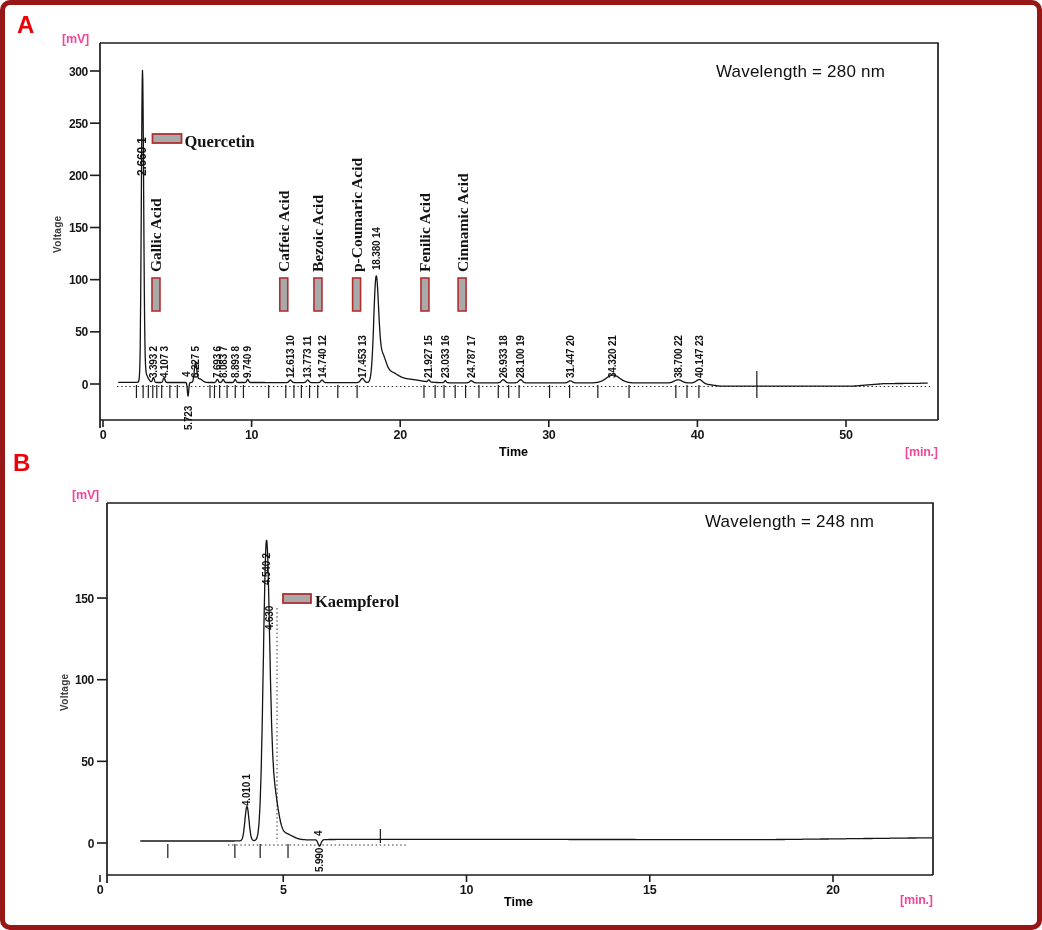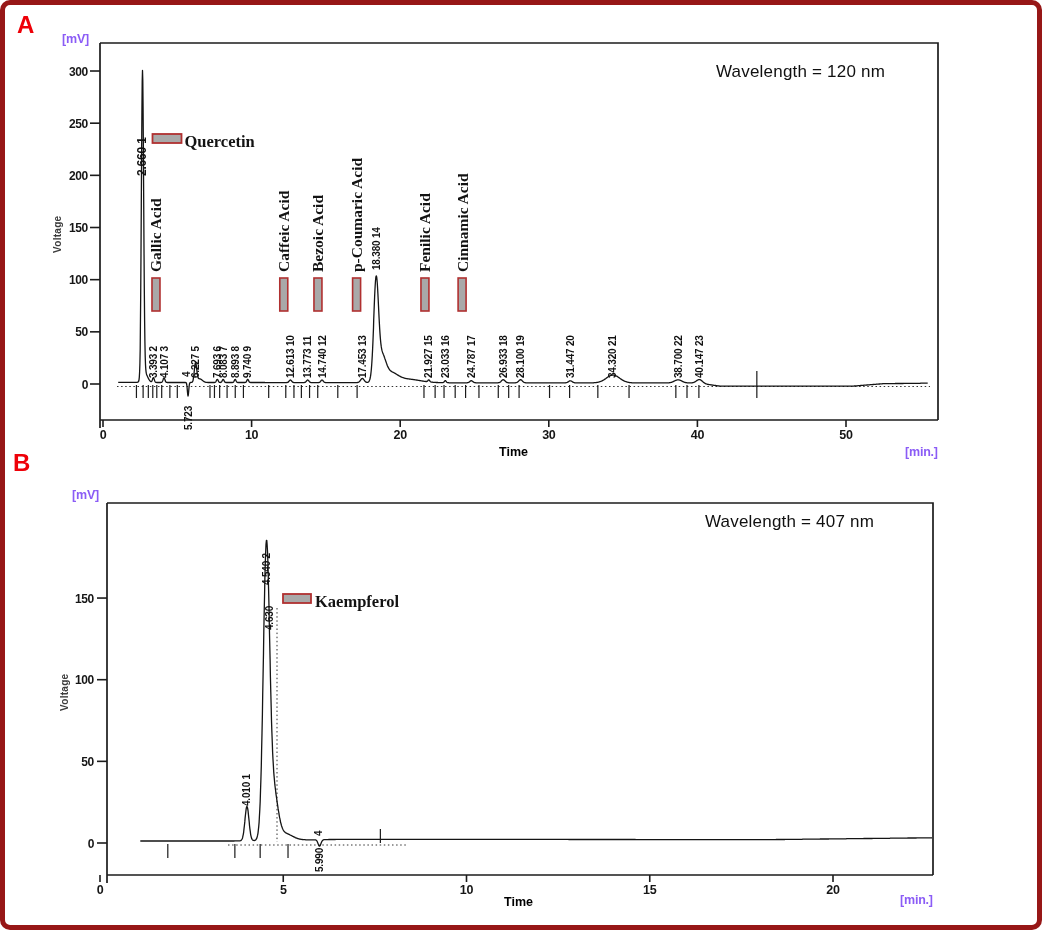--- a/index.html
+++ b/index.html
@@ -3,21 +3,21 @@
 <meta charset="utf-8">
 <style>
   html,body{margin:0;padding:0;background:#ffffff;}
   .fig{position:relative;width:1042px;height:930px;background:#ffffff;overflow:hidden;
        font-family:"Liberation Sans",sans-serif;}
   .fig-border{position:absolute;inset:0;border:5px solid #971717;border-radius:10px;pointer-events:none;z-index:5;}
   #plot{position:absolute;left:0;top:0;z-index:1;}
   .abs{position:absolute;z-index:2;white-space:nowrap;}
   .panel-letter{font-weight:700;font-size:24px;color:#ee0008;}
   .wavelength{font-size:17px;color:#101010;letter-spacing:.2px;}
-  .unit{font-weight:700;font-size:12.5px;color:#8b5cf6;letter-spacing:-.2px;}
+  .unit{font-weight:700;font-size:12.5px;color:#ec4899;letter-spacing:-.2px;}
   .axis-title{font-weight:700;font-size:12.5px;color:#000000;}
   .vlab{font-weight:700;font-size:10px;color:#3d3d3d;transform-origin:0 0;transform:rotate(-90deg);letter-spacing:.3px;}
 </style>
 </head>
 <body>
 
 <div class="fig">
   <svg id="plot" width="1042" height="930" viewBox="0 0 1042 930">
       <path d="M100,43 H938 V420 M100,43 V428 M100,420 H938" stroke="#1c1c1c" stroke-width="1.7" fill="none"></path>
       <line x1="103" y1="420" x2="103" y2="427" stroke="#1c1c1c" stroke-width="1.6"></line>
@@ -159,22 +159,22 @@
       <text x="321.5335" y="836" transform="rotate(-90 321.5335 836)" style="font:700 10px &quot;Liberation Sans&quot;,sans-serif;letter-spacing:-0.2px" fill="#111">4</text>
       <rect x="283" y="594" width="28" height="9" fill="#a9a9a9" stroke="#b03030" stroke-width="1.8"></rect>
       <text x="315" y="607" style="font:700 16.5px &quot;Liberation Serif&quot;,serif" fill="#131313">Kaempferol</text>
     </svg>
 
   <div class="fig-border"></div>
 
   <div class="abs panel-letter" style="left:17px;top:11px">A</div>
   <div class="abs panel-letter" style="left:13px;top:449px">B</div>
 
-  <div class="abs wavelength" style="left:716px;top:62px">Wavelength = 120 nm</div>
-  <div class="abs wavelength" style="left:705px;top:512px">Wavelength = 407 nm</div>
+  <div class="abs wavelength" style="left:716px;top:62px">Wavelength = 280 nm</div>
+  <div class="abs wavelength" style="left:705px;top:512px">Wavelength = 248 nm</div>
 
   <div class="abs unit" style="left:62px;top:32px">[mV]</div>
   <div class="abs unit" style="left:72px;top:488px">[mV]</div>
 
   <div class="abs vlab" style="left:52px;top:253px">Voltage</div>
   <div class="abs vlab" style="left:59px;top:711px">Voltage</div>
 
   <div class="abs axis-title" style="left:499px;top:445px">Time</div>
   <div class="abs axis-title" style="left:504px;top:895px">Time</div>
 

